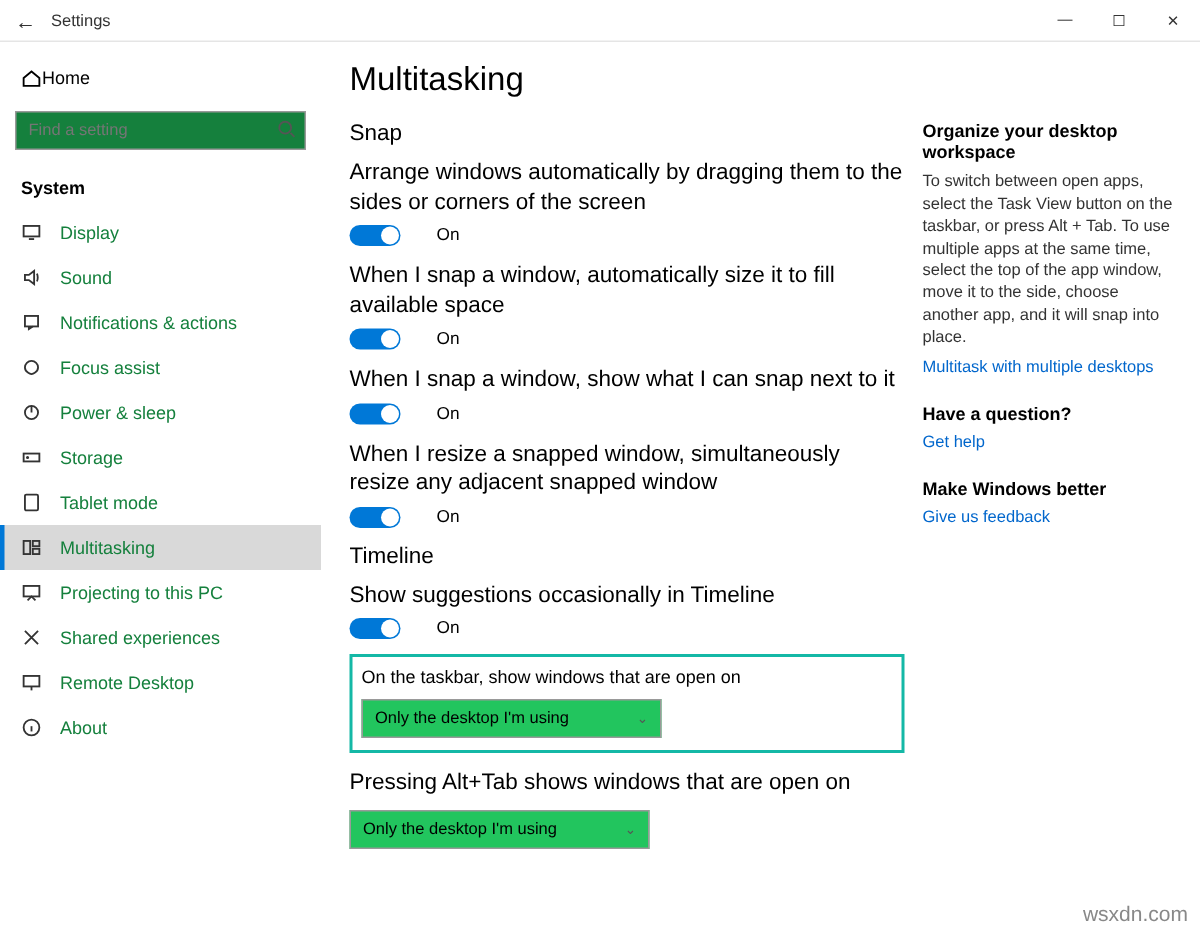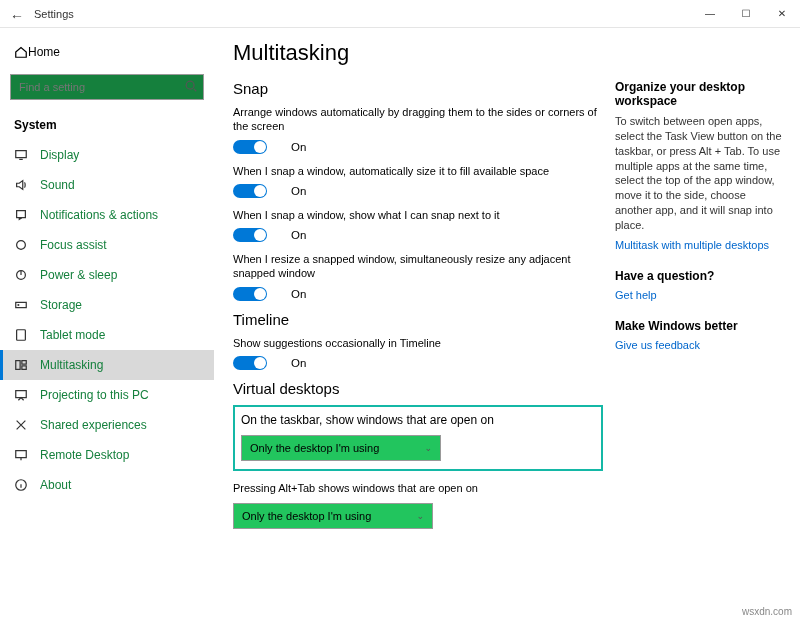--- a/index.html
+++ b/index.html
@@ -23,36 +23,36 @@
 .navitem { display: flex; align-items: center; height: 30px; padding-left: 14px; gap: 12px; font-size: 12px; color: #15803d; position: relative; }
 .navitem .nicon { width: 14px; display: flex; justify-content: center; color: #333; }
 .navitem.selected { background: #d9d9d9; }
 .navitem.selected::before { content: ""; position: absolute; left: 0; top: 0; bottom: 0; width: 3px; background: #0078d7; }
 
 .main { flex: 1; display: flex; padding: 12px 12px 0 18px; overflow: hidden; }
 .content { flex: 1; max-width: 370px; }
 .content h1 { font-size: 22px; font-weight: 400; margin-bottom: 14px; }
 .content h2 { font-size: 15px; font-weight: 400; margin: 10px 0 8px; }
 .setting { margin-bottom: 10px; }
-.setting .label { font-size: 11px; color: #000; margin-bottom: 6px; line-height: 1.3; }
+.setting .label { font-size: 15px; color: #000; margin-bottom: 6px; line-height: 1.3; }
 .togglerow { display: flex; align-items: center; gap: 24px; }
 .toggle { width: 34px; height: 14px; border-radius: 8px; background: #0078d7; position: relative; }
 .toggle::after { content: ""; position: absolute; right: 1px; top: 1px; width: 12px; height: 12px; border-radius: 50%; background: #fff; }
 .togtext { font-size: 11.5px; }
 .selectbox { width: 200px; height: 26px; border: 1px solid #999; background: #22c55e; display: flex; align-items: center; justify-content: space-between; padding: 0 8px; font-size: 11px; }
 .chev { font-size: 9px; color: #555; }
 .highlight { border: 2px solid #14b8a6; padding: 6px 6px 8px 6px; margin-bottom: 10px; }
 
 .aside { width: 180px; padding-left: 12px; padding-top: 40px; font-size: 11px; color: #333; }
 .aside h3 { font-size: 12px; font-weight: 600; margin-bottom: 6px; color: #000; }
 .aside p { line-height: 1.35; margin-bottom: 6px; }
 .aside a { color: #0066cc; text-decoration: none; display: block; margin-bottom: 16px; }
 .aside .sec { margin-bottom: 18px; }
 
-.watermark { position: absolute; bottom: 6px; right: 8px; font-size: 10px; color: #888; }
+.watermark { position: absolute; bottom: 6px; right: 8px; font-size: 14px; color: #888; }
 
 svg { width: 14px; height: 14px; stroke: currentColor; fill: none; stroke-width: 1.4; }
 </style>
 </head>
 <body>
 
 <div class="titlebar">
   <div class="back">←</div>
   <div class="title">Settings</div>
   <div class="winbtns">
@@ -225,21 +225,20 @@
 
       <h2>Timeline</h2>
       <div class="setting">
         <div class="label">Show suggestions occasionally in Timeline</div>
         <div class="togglerow">
             <div class="toggle"></div>
             <span class="togtext">On</span>
           </div>
       </div>
 
-      <h2>Virtual desktops</h2>
       <div class="highlight">
         <div class="label" style="margin-bottom:8px">On the taskbar, show windows that are open on</div>
         <div class="selectbox">
           <span>Only the desktop I'm using</span>
           <span class="chev">⌄</span>
         </div>
       </div>
       <div class="setting">
         <div class="label" style="margin-bottom:8px">Pressing Alt+Tab shows windows that are open on</div>
         <div class="selectbox">

